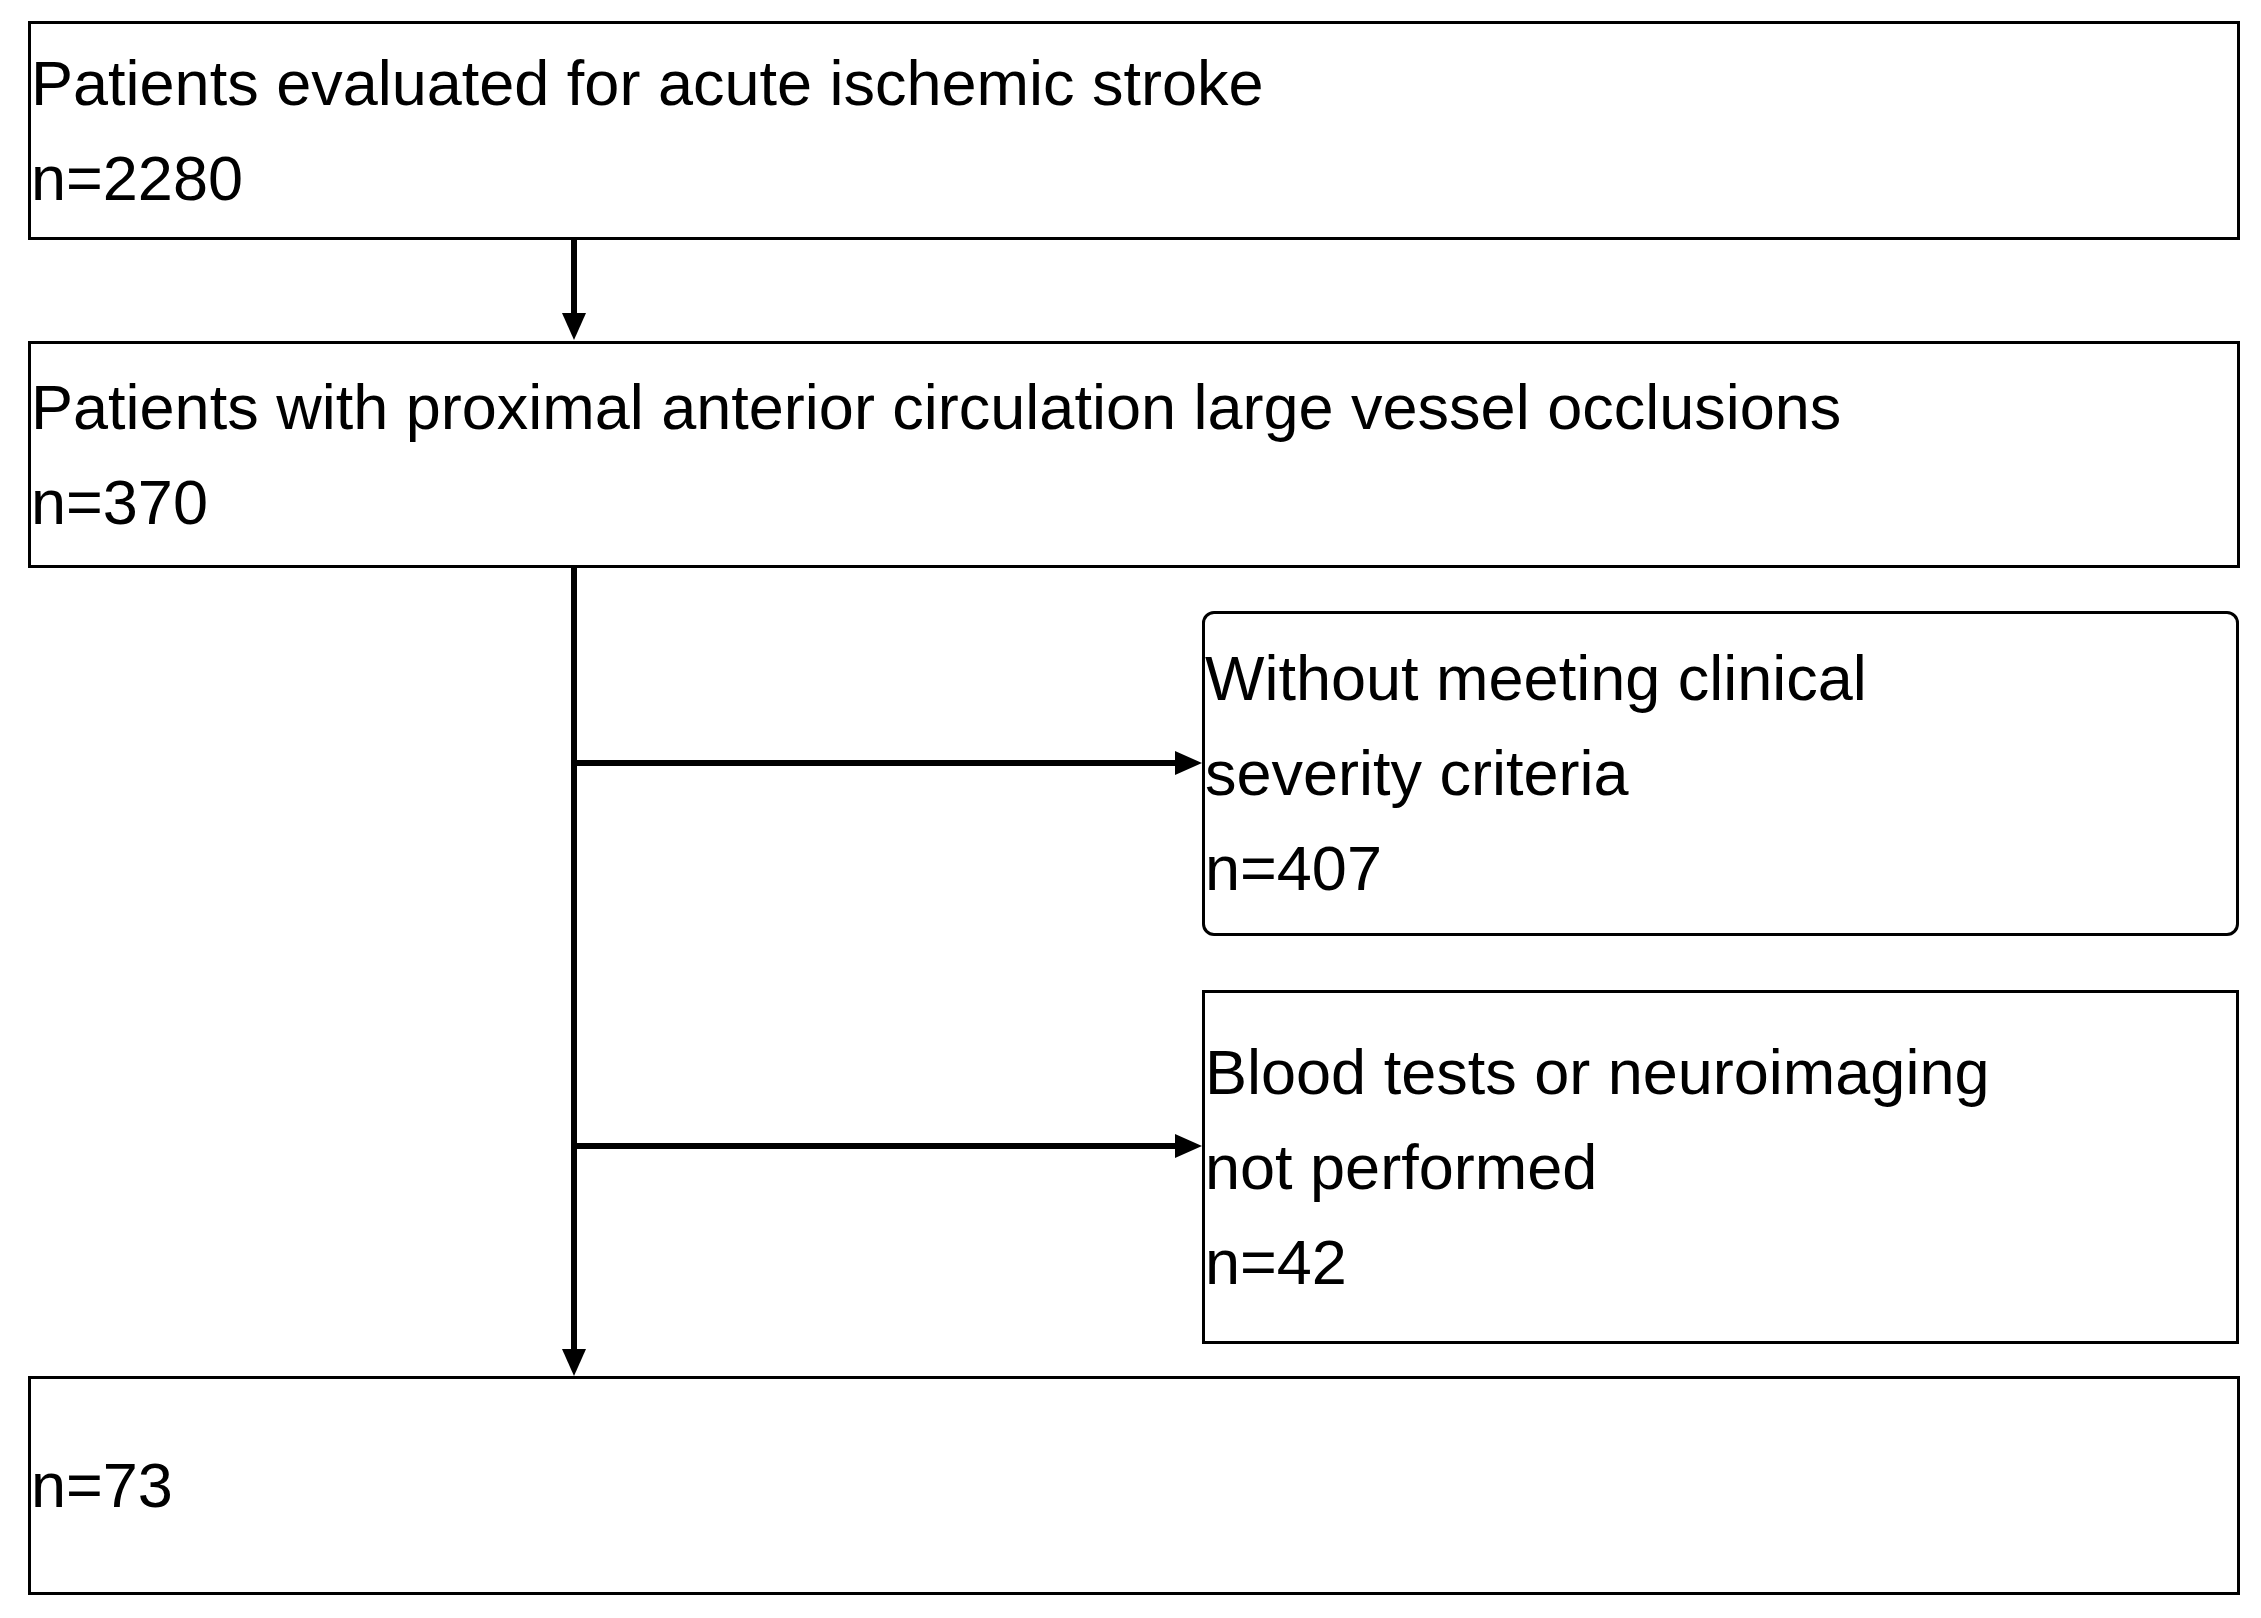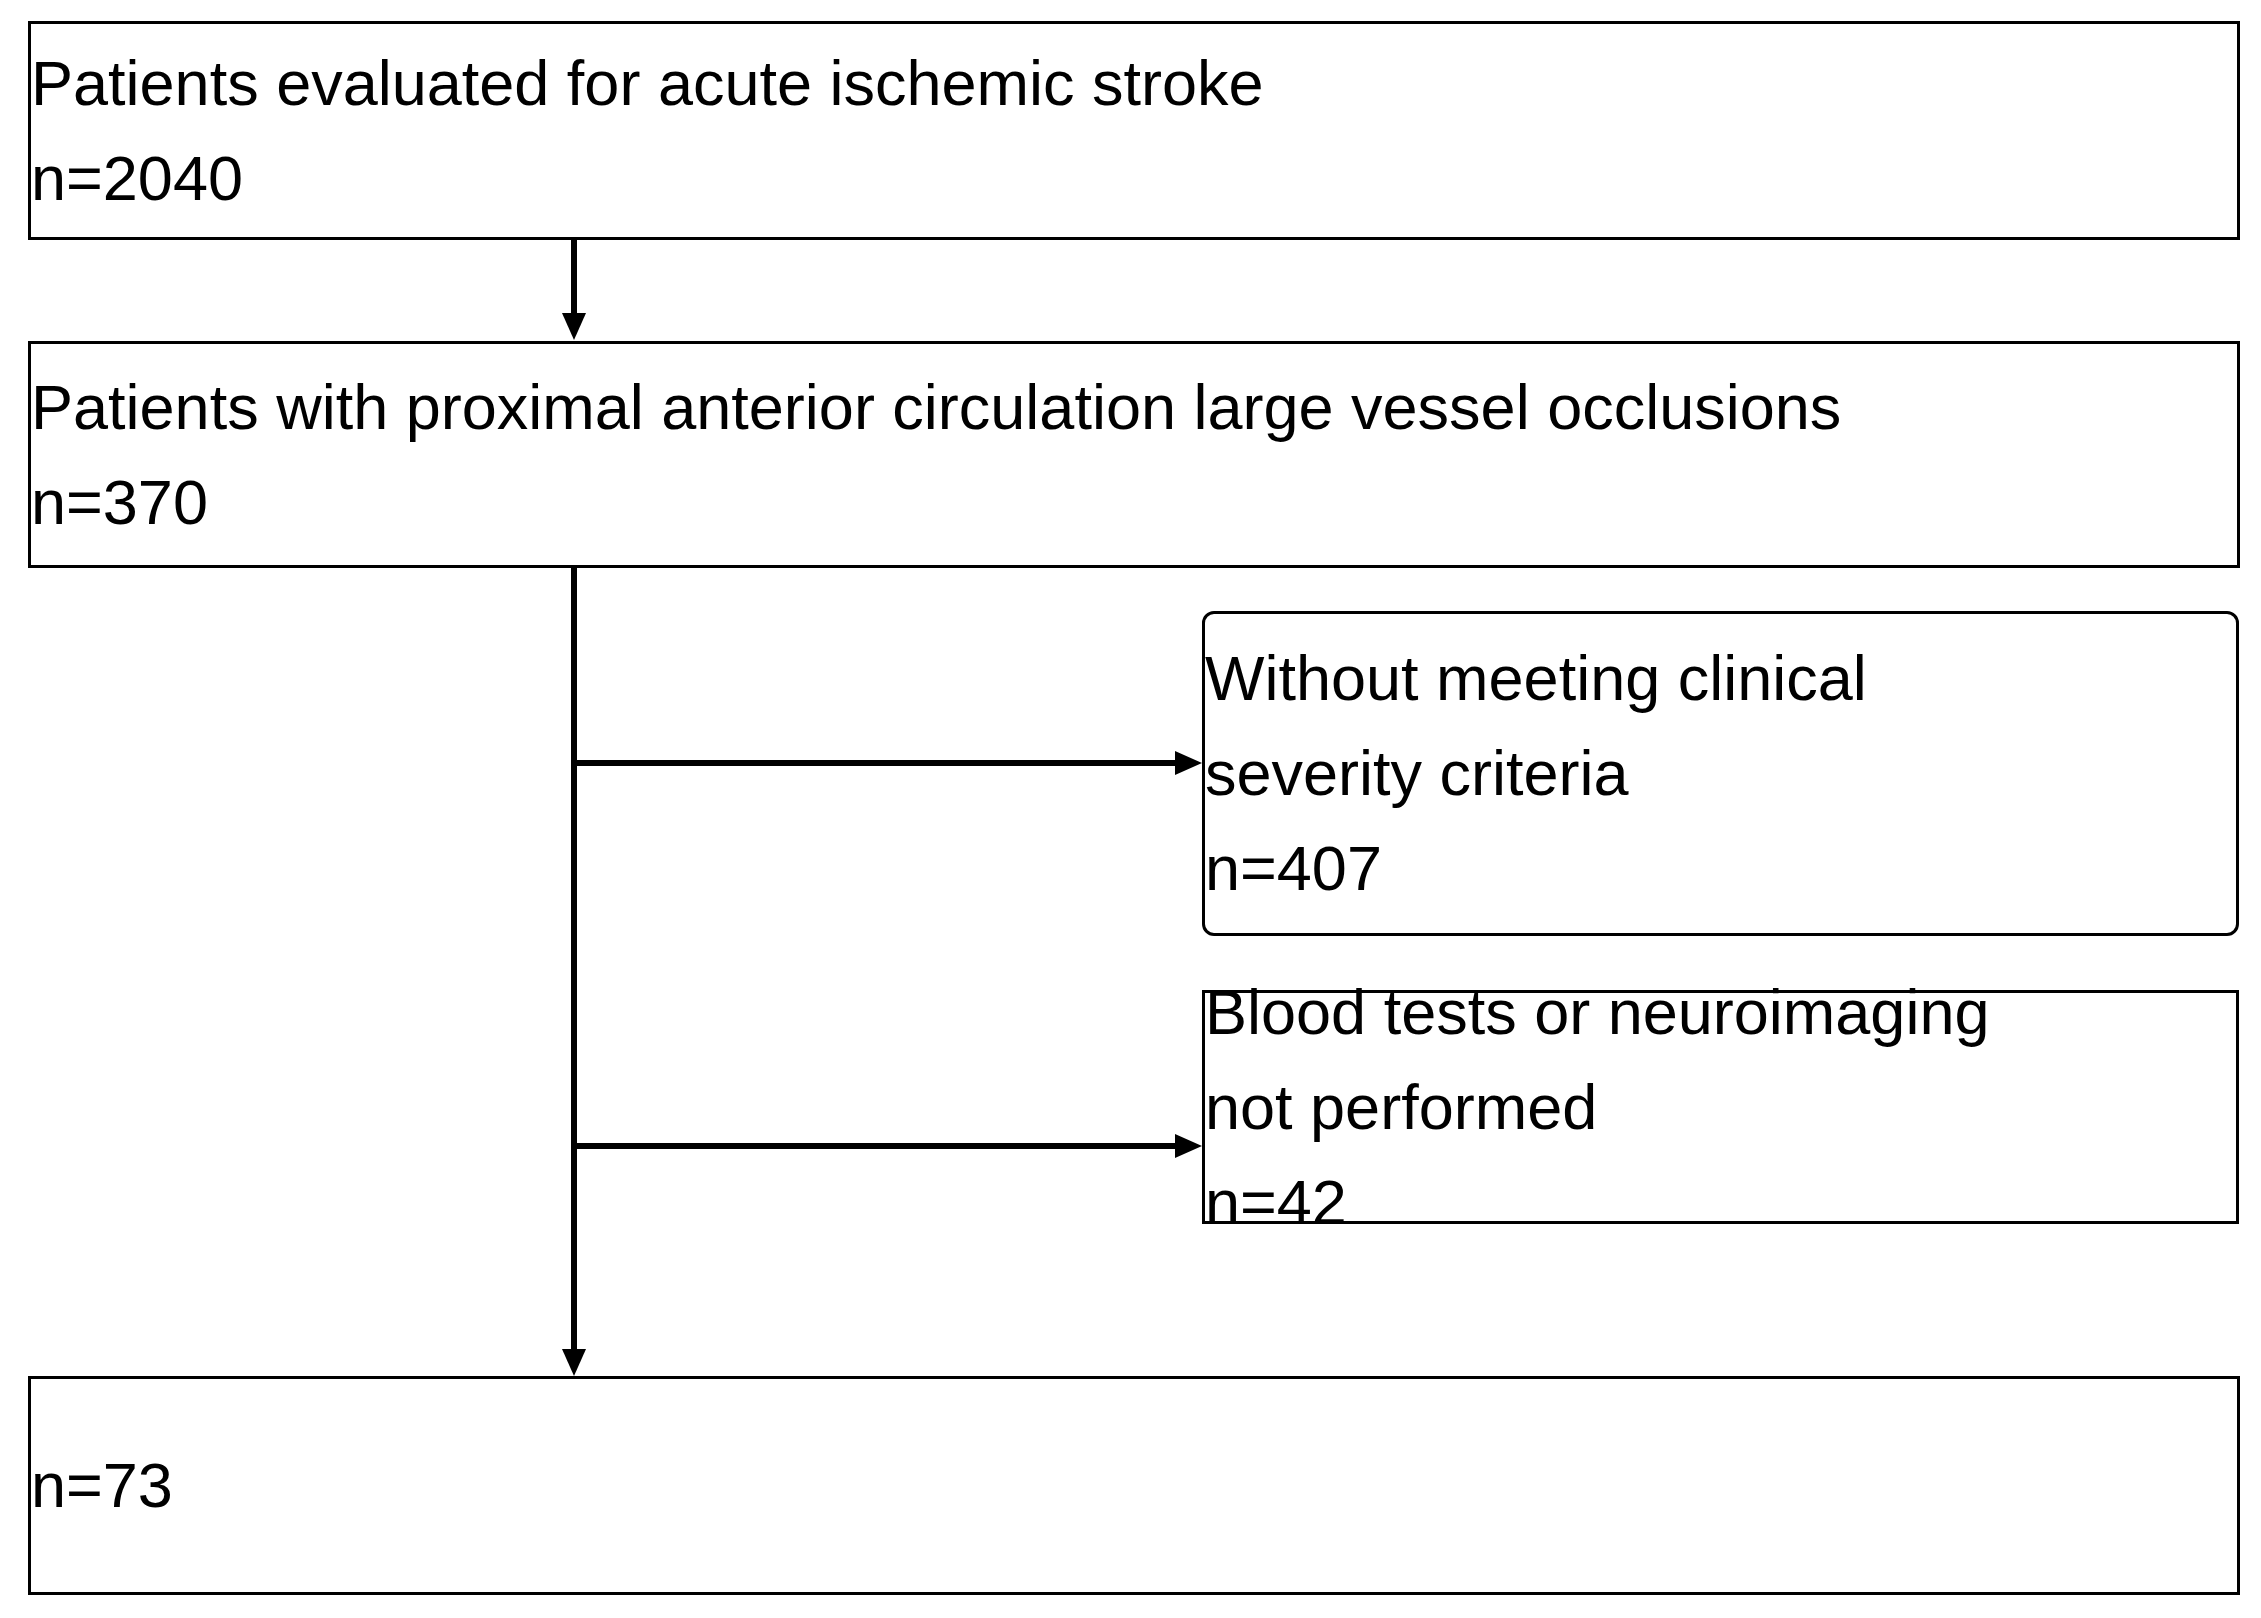--- a/index.html
+++ b/index.html
@@ -34,21 +34,21 @@
   .box .line, .box .count {
     width: 100%;
     font-size: 63px;
     line-height: 95px;
     white-space: nowrap;
   }
   
   .b1 { left: 28px;   top: 21px;   width: 2212px; height: 219px; }
   .b2 { left: 28px;   top: 341px;  width: 2212px; height: 227px; }
   .b3 { left: 1202px; top: 611px;  width: 1037px; height: 325px; border-radius: 12px; }
-  .b4 { left: 1202px; top: 990px; width: 1037px; height: 234px; }
+  .b4 { left: 1202px; top: 990px; width: 1037px; height: 354px; }
   .b5 { left: 28px;   top: 1376px; width: 2212px; height: 219px; }
 
   
   .line-v {
     position: absolute;
     width: 6.4px;
     background: var(--line);
   }
   .line-h {
     position: absolute;
@@ -82,21 +82,21 @@
   .cB2-line { left: 571px; top: 1143px; width: 607px; }
   .cB2-head { left: 1175px; top: 1134px; }
 </style>
 </head>
 <body>
 
 <div class="canvas">
 
   <div class="box b1">
     <div class="line">Patients evaluated for acute ischemic stroke</div>
-    <div class="count">n=2040</div>
+    <div class="count">n=2280</div>
   </div>
 
   <div class="line-v cA-line"></div>
   <div class="head-down cA-head"></div>
 
   <div class="box b2">
     <div class="line">Patients with proximal anterior circulation large vessel occlusions</div>
     <div class="count">n=370</div>
   </div>
 

